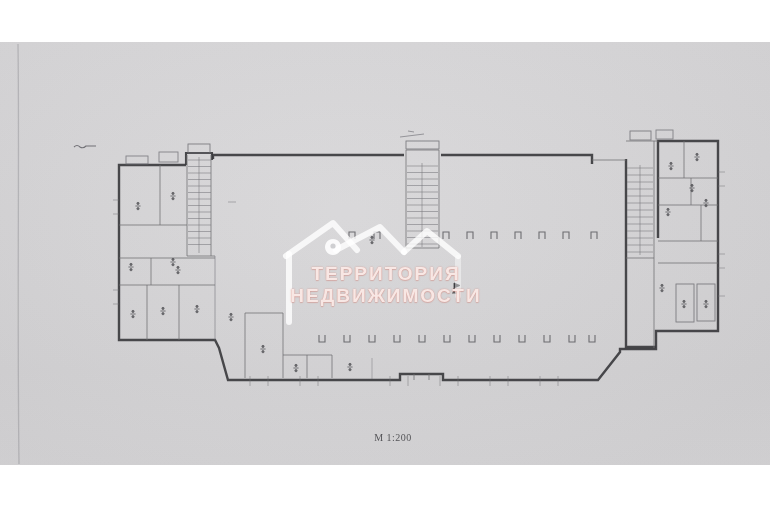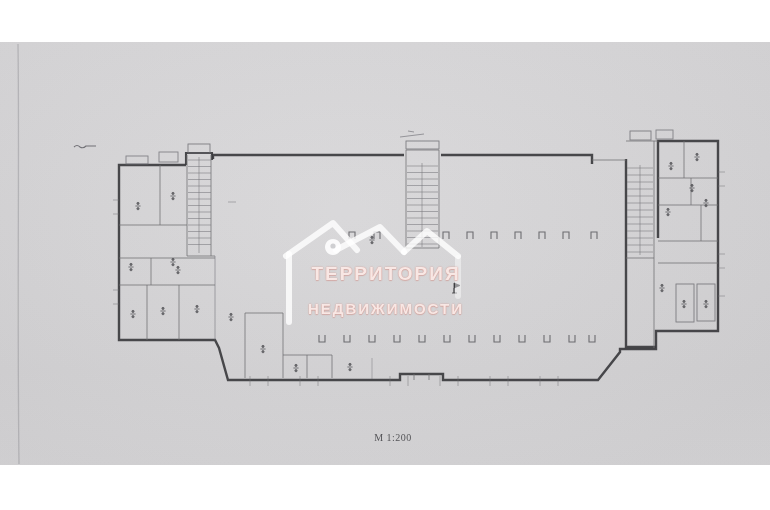--- a/index.html
+++ b/index.html
@@ -21,21 +21,21 @@
     position:absolute;left:0;top:0;width:770px;height:510px;pointer-events:none;
   }
   .wm-text{
     position:absolute;left:386px;transform:translateX(-50%);
     white-space:nowrap;text-align:center;font-weight:bold;
     color:rgba(252,242,240,0.88);
     text-shadow:0 0 1px rgba(217,143,134,0.85), 0 0 2px rgba(217,143,134,0.45), 0 1px 1px rgba(200,120,110,0.35);
     letter-spacing:2px;filter:blur(0.25px);
   }
   .wm-line1{top:263px;font-size:19px;}
-  .wm-line2{top:300px;font-size:15px;}
+  .wm-line2{top:285px;font-size:19px;}
   .scale-label{
     position:absolute;left:393px;top:432px;transform:translateX(-50%);
     font-family:"Liberation Serif", serif;font-weight:normal;
     font-size:10px;color:#3e3e42;letter-spacing:0.5px;filter:blur(0.25px);
     opacity:0.85;
   }
 </style>
 </head>
 <body>
 

